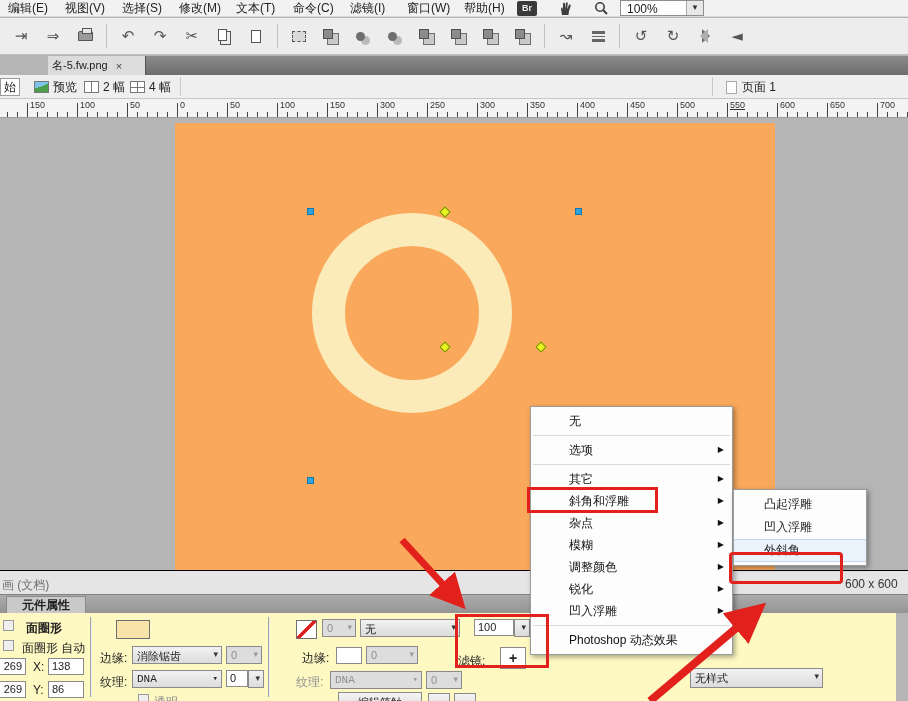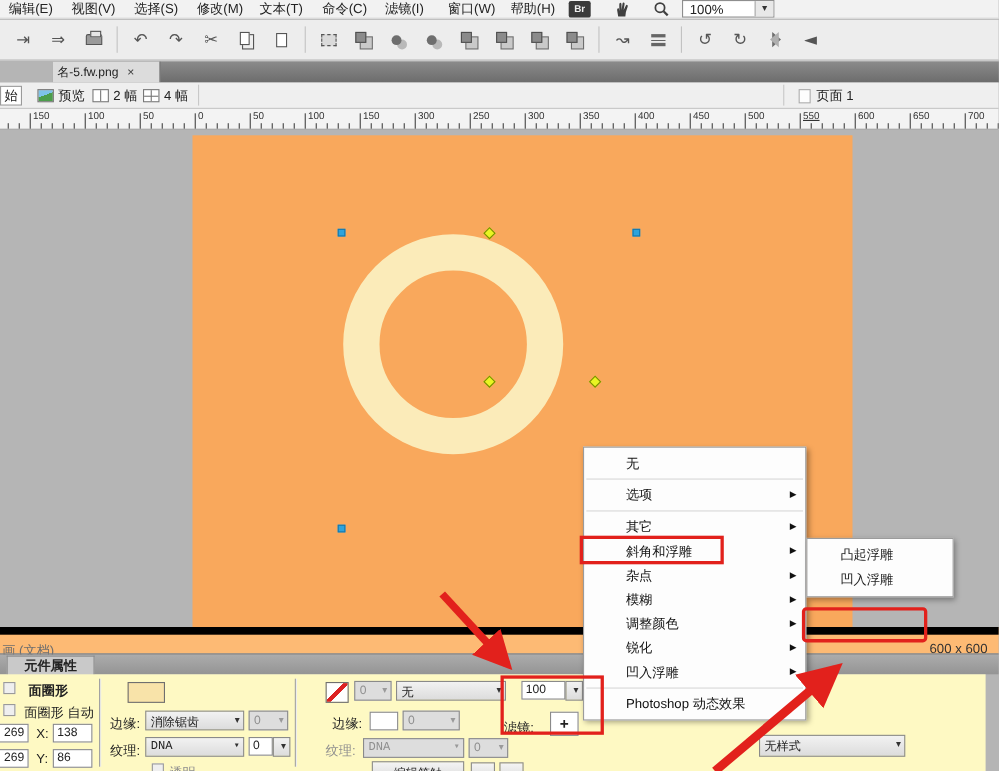--- a/index.html
+++ b/index.html
@@ -57,21 +57,21 @@
   .rlabel { position:absolute; top:1px; font-size:9px; color:#333; }
 
   
   #workarea { left:0; top:118px; width:908px; height:452px; background:#B5B5B5; z-index:1; }
   #canvas { position:absolute; left:175px; top:5px; width:600px; height:447px; background:#F9A85C; }
   #ring { position:absolute; left:137px; top:90px; width:200px; height:200px; border:33px solid #FBEBB9; border-radius:50%; }
   .h-blue { position:absolute; width:7px; height:7px; background:#2EA3DC; border:1px solid #1677AC; }
   .h-yellow { position:absolute; width:8px; height:8px; background:#E9F522; border:1px solid #7A8C00; transform:rotate(45deg); }
 
   
-  #statusbar { left:0; top:570px; width:908px; height:24px; background:#fdba74; border-top:7px solid #000000; z-index:2; }
+  #statusbar { left:0; top:570px; width:908px; height:24px; background:#e5e5e5; border-top:1px solid #000000; z-index:2; }
   #doc-label { position:absolute; left:2px; top:6px; color:#6E6E6E; }
   #canvas-size { position:absolute; left:845px; top:6px; color:#333; }
 
   
   #paneltabs { left:0; top:594px; width:908px; height:19px; background:linear-gradient(#ACACAC,#949494); border-top:1px solid #7F7F7F; z-index:2; }
   #panel-tab { position:absolute; left:6px; top:1px; width:80px; height:18px; background:#C9C9C9; border:1px solid #8A8A8A; border-bottom:none; text-align:center; line-height:17px; font-weight:bold; font-size:12px; }
 
   
   #props { left:0; top:613px; width:896px; height:88px; background:#fef9c3; z-index:2; }
   .p-divider { position:absolute; top:4px; height:80px; width:1px; background:#A2A2A2; box-shadow:1px 0 0 #EDEDED; }
@@ -428,20 +428,21 @@
     <div class="cm-item"><span>模糊</span><span class="arrow">▶</span></div>
     <div class="cm-item"><span>调整颜色</span><span class="arrow">▶</span></div>
     <div class="cm-item"><span>锐化</span><span class="arrow">▶</span></div>
     <div class="cm-item"><span>凹入浮雕</span><span class="arrow">▶</span></div>
     <div class="cm-sep"></div>
     <div class="cm-item"><span>Photoshop 动态效果</span></div>
   </div>
 <div id="submenu" class="abs">
     <div class="sm-item">凸起浮雕</div>
     <div class="sm-item">凹入浮雕</div>
+    <div class="sm-item hl">外斜角</div>
   </div>
 
 <div class="redbox" style="left:527px;top:487px;width:131px;height:26px"></div>
 <div class="redbox" style="left:729px;top:552px;width:114px;height:32px;border-radius:4px"></div>
 <div class="redbox" style="left:455px;top:614px;width:94px;height:54px"></div>
 
 <svg id="arrows" class="abs">
   <defs>
     <marker id="ah" markerWidth="6" markerHeight="6" refX="4" refY="2.5" orient="auto">
       <path d="M0,0 L5,2.5 L0,5 z" fill="#E2211C"></path>

